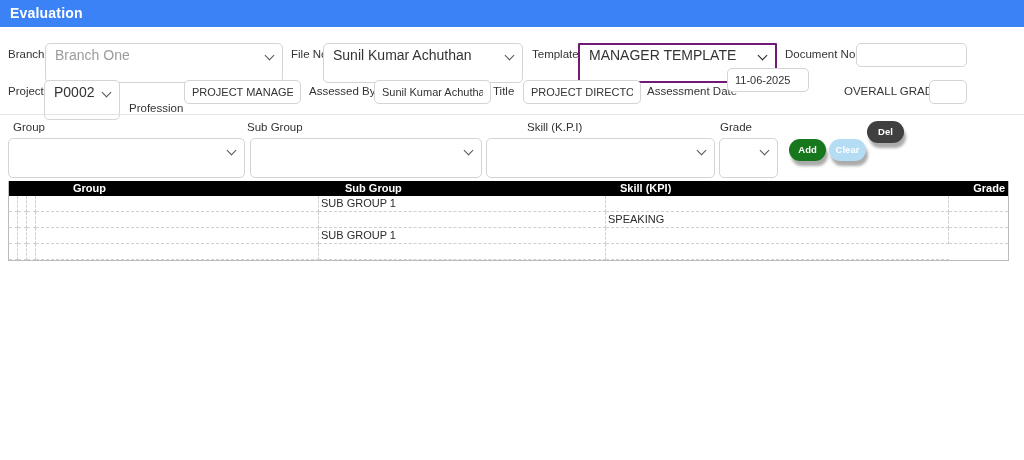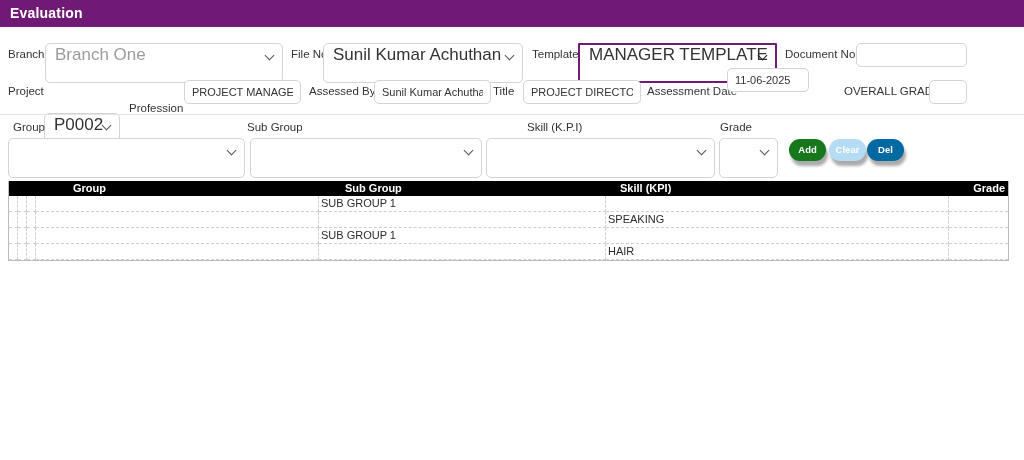--- a/index.html
+++ b/index.html
@@ -1,45 +1,45 @@
 <!DOCTYPE html>
 <html><head>
 <meta charset="utf-8">
 <style>
   html,body{margin:0;padding:0;background:#fff;}
   .screen{position:relative;width:1024px;height:460px;background:#fff;overflow:hidden;
           font-family:"Liberation Sans",sans-serif;}
   
-  .titlebar{position:absolute;left:0;top:0;width:1024px;height:27px;background:#701a75;}
+  .titlebar{position:absolute;left:0;top:0;width:1024px;height:27px;background:#3b82f6;}
   .titlebar .title{display:inline-block;margin-left:10px;line-height:27px;color:#fff;
                    font-size:14px;font-weight:600;letter-spacing:.2px;}
   
   .lbl{position:absolute;font-size:11.5px;color:#333;white-space:nowrap;}
   
   .sel{position:absolute;height:40px;box-sizing:border-box;border:1px solid #d4d4d4;
-       border-radius:5px;background:#fff;font-size:17px;color:#333;line-height:22px;
+       border-radius:5px;background:#fff;font-size:14px;color:#333;line-height:22px;
        padding:0 22px 16px 9px;white-space:nowrap;overflow:hidden;cursor:pointer;}
   .sel.disabled{color:#9c9c9c;}
   .sel.focused{border:2px solid #701a75;border-radius:1px;line-height:20px;}
   .chev{position:absolute;right:9px;top:8px;width:6px;height:6px;
         border-right:1.6px solid #555;border-bottom:1.6px solid #555;transform:rotate(45deg);}
   .sel.focused .chev{top:7px;border-color:#222;}
   
   .inp{position:absolute;height:24px;box-sizing:border-box;border:1px solid #d4d4d4;
        border-radius:5px;background:#fff;font-size:11px;color:#333;padding:0 7px;
        font-family:"Liberation Sans",sans-serif;outline:none;}
   
   .divider{position:absolute;left:0;top:114px;width:1024px;height:0;border-top:1px solid #e4e4e4;}
   
   .btn{position:absolute;height:22px;width:37px;border:none;border-radius:11px;color:#fff;
        font-size:9.5px;font-weight:bold;text-align:center;line-height:22px;padding:0;
        box-shadow:2px 5px 3px #ababab;cursor:pointer;font-family:"Liberation Sans",sans-serif;}
   .btn-add{background:#17771d;left:789px;top:139px;}
   .btn-clear{background:#b4dcf2;left:829px;top:139px;}
-  .btn-del{background:#0369a1;left:867px;top:139px;}
+  .btn-del{background:#404040;left:867px;top:121px;}
   
   .grid{position:absolute;left:8px;top:181px;width:1001px;box-sizing:border-box;
         border:1px solid #bcbcbc;border-top:none;background:#fff;}
   .trow,.thead{display:grid;grid-template-columns:9px 9px 9px 283px 287px 343px 1fr;}
   .thead{background:#000;color:#fff;height:15px;font-size:11px;font-weight:bold;}
   .th{line-height:15px;white-space:nowrap;overflow:hidden;}
   .th.h-group{padding-left:37px;}
   .th.h-sub{padding-left:26px;}
   .th.h-skill{padding-left:14px;}
   .th.h-grade{text-align:right;padding-right:3px;}
@@ -73,21 +73,21 @@
   <span class="lbl" style="left:532px;top:48px;">Template</span>
   <div class="sel focused" style="left:578px;top:43px;width:199px;">
     <span>MANAGER TEMPLATE</span>
     <span class="chev"></span>
   </div>
 
   <span class="lbl" style="left:785px;top:48px;">Document No</span>
   <input class="inp" style="left: 856px; top: 43px; width: 111px;">
 
   <span class="lbl" style="left:8px;top:85px;">Project</span>
-  <div class="sel" style="left:44px;top:80px;width:76px;margin-top:33px;">
+  <div class="sel" style="left:44px;top:80px;width:76px;">
     <span>P0002</span>
     <span class="chev"></span>
   </div>
 
   <span class="lbl" style="left:129px;top:102px;">Profession</span>
   <input class="inp" style="left: 184px; top: 80px; width: 117px;" value="PROJECT MANAGER">
 
   <span class="lbl" style="left:309px;top:85px;">Assessed By</span>
   <input class="inp" style="left: 374px; top: 80px; width: 117px;" value="Sunil Kumar Achuthan">
 
@@ -165,18 +165,17 @@
       <div class="td">SUB GROUP 1</div>
       <div class="td"></div>
       <div class="td"></div>
     </div>
     <div class="trow">
       <div class="td"></div>
         <div class="td"></div>
         <div class="td"></div>
       <div class="td"></div>
       <div class="td"></div>
-      <div class="td">HAIR</div>
       <div class="td"></div>
     </div>
   </div>
 
 </div>
 
 </body></html>

